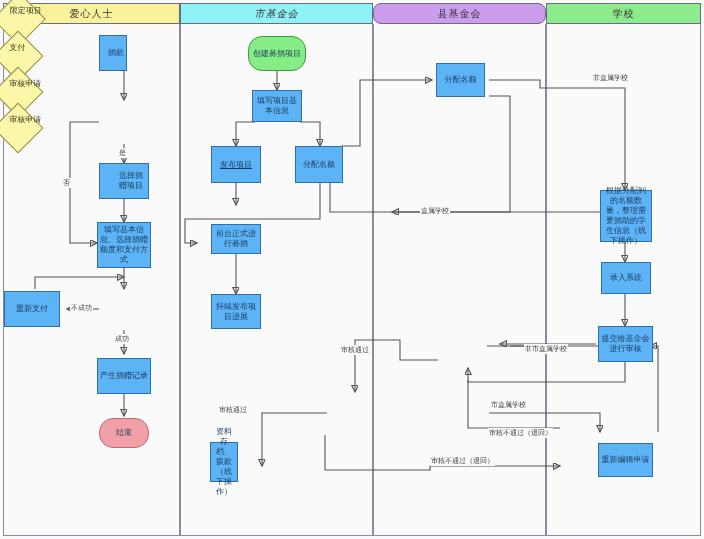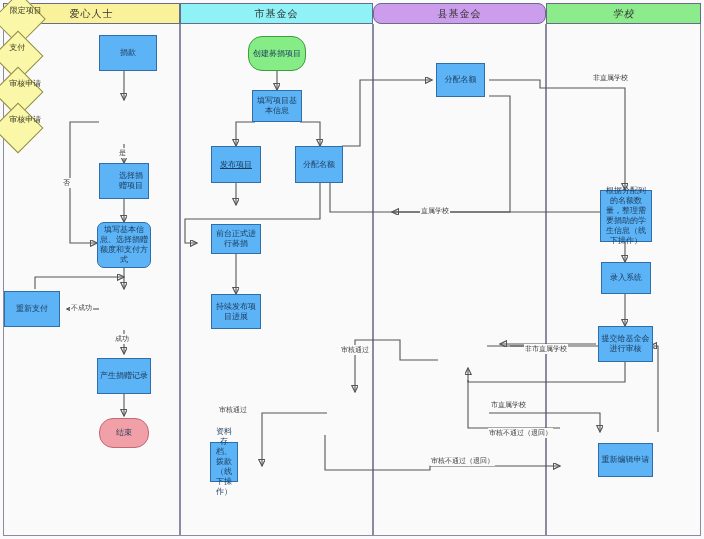--- a/index.html
+++ b/index.html
@@ -26,27 +26,27 @@
 <div id="canvas">
 
   <div class="lane-body" style="left:3px;width:177px;height:512px;"></div>
   <div class="lane-body" style="left:180px;width:193px;height:512px;"></div>
   <div class="lane-body" style="left:373px;width:173px;height:512px;"></div>
   <div class="lane-body" style="left:546px;width:155px;height:512px;"></div>
 
   <div class="lane-header" style="left:3px;width:177px;background:#faf29a;">
     <span>爱心人士</span>
   </div>
-  <div class="lane-header" style="left:180px;width:193px;background:#8ef2f7;">
+  <div class="lane-header" style="left:180px;width:193px;background:#8ef2f7;font-style:italic;">
     <span>市基金会</span>
   </div>
   <div class="lane-header" style="left:373px;width:173px;background:#cd9ded;border-radius:8px;">
     <span>县基金会</span>
   </div>
-  <div class="lane-header" style="left:546px;width:155px;background:#8cec8c;font-style:italic;">
+  <div class="lane-header" style="left:546px;width:155px;background:#8cec8c;">
     <span>学校</span>
   </div>
 
   <svg class="wires">
     <defs>
       <marker id="ah" markerWidth="7" markerHeight="7" refX="6" refY="3" orient="auto">
         <path d="M0,0 L6,3 L0,6 z" fill="#555" stroke="none"></path>
       </marker>
     </defs>
 
@@ -79,30 +79,30 @@
     <path d="M625,362 L625,382 L468,382 L468,368" marker-end="url(#ah)"></path>
     <path d="M487,346 L650,346 L650,340 L625,340" marker-end="url(#ah)"></path>
     <path d="M567,346 L510,346 L510,346"></path>
     <path d="M596,344 L500,344" marker-end="url(#ah)"></path>
     <path d="M468,380 L468,428 L560,428"></path>
     <path d="M489,413 L600,413 L600,432" marker-end="url(#ah)"></path>
     <path d="M658,432 L658,346 L650,346" marker-end="url(#ah)"></path>
     <path d="M600,462 L600,470"></path>
   </svg>
 
-  <div class="node proc" style="left:99px;top:35px;width:58px;height:36px;">
+  <div class="node proc" style="left:99px;top:35px;width:28px;height:36px;justify-content:flex-end;">
     <span>捐款</span>
   </div>
   <div class="diamond" style="left:106px;top:104px;width:36px;height:36px;">
     <span class="dlabel">限定项目</span>
   </div>
   <div class="node proc" style="left:99px;top:163px;width:50px;height:36px;padding-left:16px;">
     <span>选择捐赠项目</span>
   </div>
-  <div class="node proc" style="left:97px;top:222px;width:54px;height:46px;border-radius:7px;">
+  <div class="node proc" style="left:97px;top:222px;width:54px;height:46px;">
     <span>填写基本信息、选择捐赠额度和支付方式</span>
   </div>
   <div class="diamond" style="left:107px;top:292px;width:34px;height:34px;">
     <span class="dlabel">支付</span>
   </div>
   <div class="node proc" style="left:4px;top:291px;width:56px;height:36px;">
     <span>重新支付</span>
   </div>
   <div class="node proc" style="left:97px;top:358px;width:54px;height:36px;">
     <span>产生捐赠记录</span>

